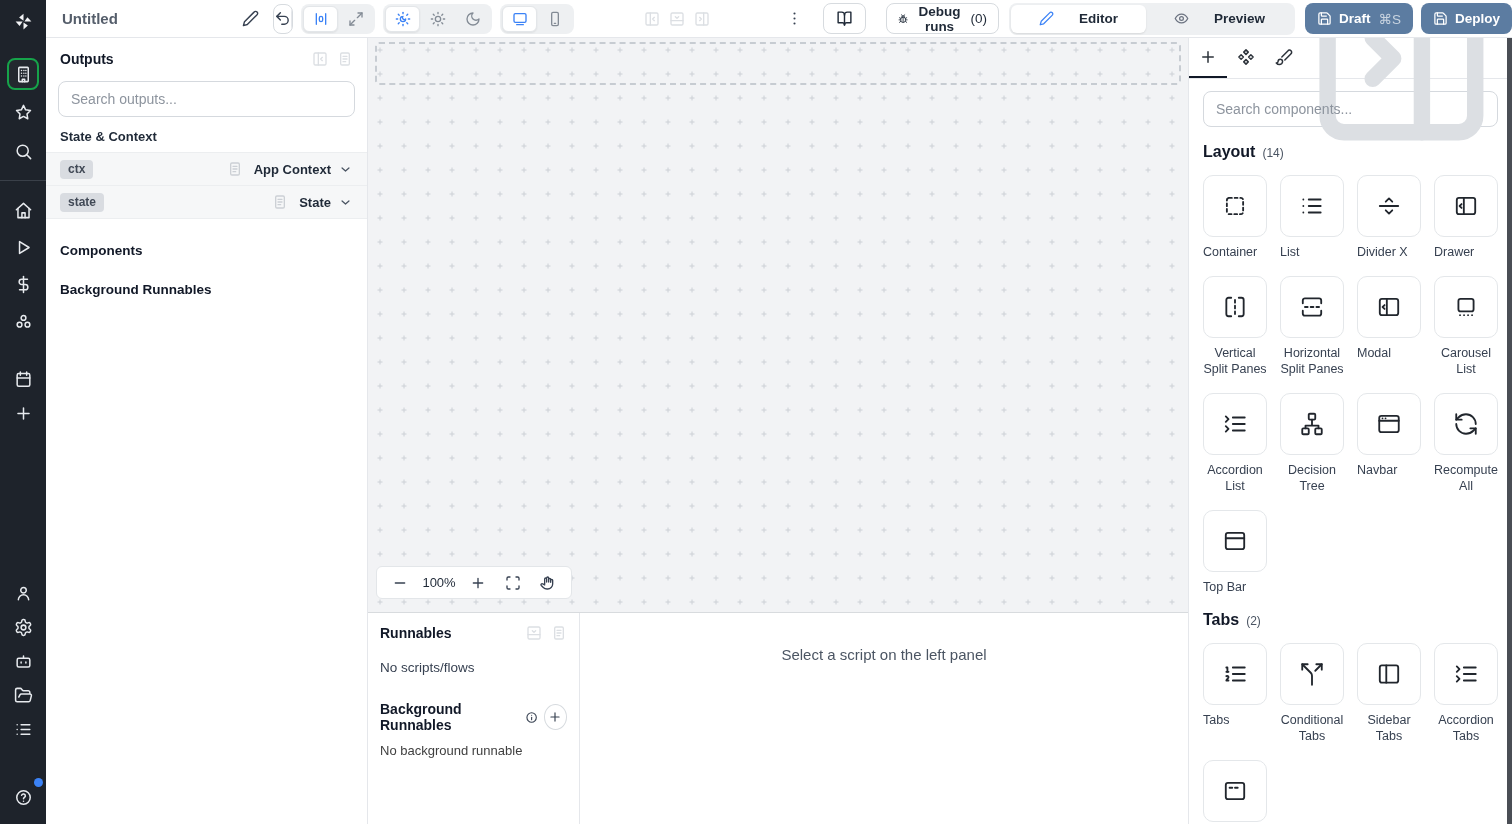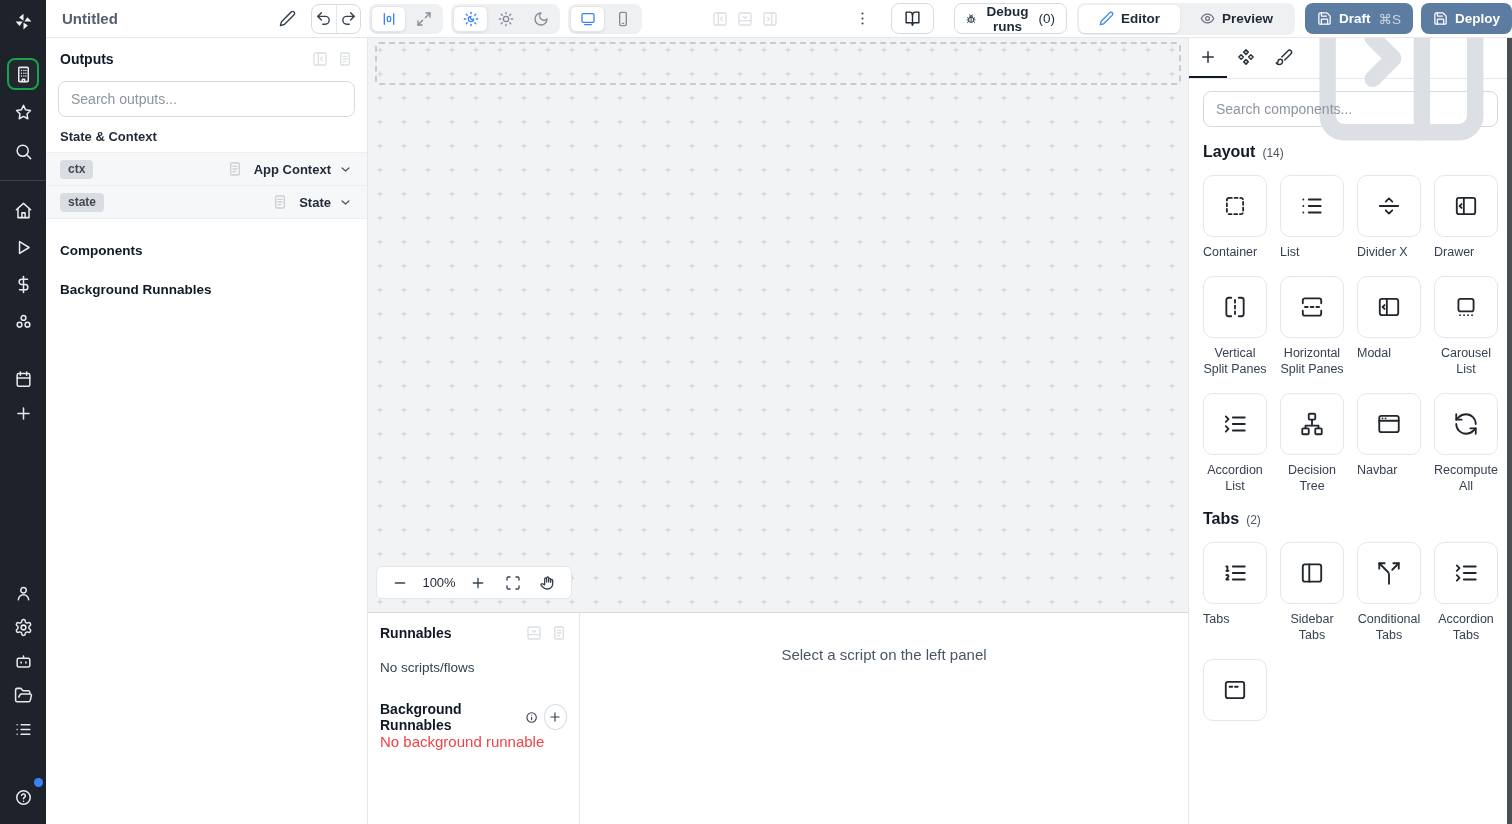--- a/index.html
+++ b/index.html
@@ -34,21 +34,21 @@
   .btn-group .icon-btn + .icon-btn { border-left:1px solid #e5e7eb; }
   .seg-group { display:flex; background:#eef0f2; border-radius:8px; padding:2px; height:30px; }
   .seg { width:35px; height:26px; display:flex; align-items:center; justify-content:center; border-radius:6px; color:#838b95; }
   .seg .ico { width:16px; height:16px; }
   .seg.active { background:#fff; color:var(--accent,#3b82f6); border:1px solid #e3e6e9; box-shadow:0 1px 2px rgba(0,0,0,.07); }
   .ghost-icons { display:flex; gap:9px; color:#dcdfe3; }
   .ghost-icons .ico { width:16px; height:16px; }
   .outline-btn { display:flex; align-items:center; gap:7px; height:31px; padding:0 11px; border:1px solid #d7dbdf; border-radius:8px; background:#fff; font-size:13.5px; font-weight:600; color:#1f2937; }
   .outline-btn .ico { width:16px; height:16px; }
   .edprev { display:flex; align-items:center; background:#eef0f2; border-radius:8px; padding:2px; height:32px; }
-  .edprev .seg-txt { display:flex; align-items:center; gap:7px; height:28px; padding:0 20px; border-radius:6px; font-size:13.5px; font-weight:600; color:#1f2937; }
+  .edprev .seg-txt { display:flex; align-items:center; gap:25px; height:28px; padding:0 28px; border-radius:6px; font-size:13.5px; font-weight:600; color:#1f2937; }
   .edprev .seg-txt .ico { width:15px; height:15px; color:#6b7280; }
   .edprev .seg-txt.active { background:#fff; box-shadow:0 1px 2px rgba(0,0,0,.1); }
   .edprev .seg-txt.active .ico { color:var(--accent,#3b82f6); }
   .primary-btn { display:flex; align-items:center; gap:7px; height:31px; padding:0 12px; border-radius:8px; background:var(--primary-btn,#5c7ca1); color:#fff; font-size:13.5px; font-weight:700; }
   .primary-btn .ico { width:15px; height:15px; color:#fff; }
   .primary-btn .shortcut { color:#c9d4e0; font-weight:500; margin-left:1px; }
 
   
   .outputs { position:absolute; left:46px; top:38px; width:322px; bottom:0; background:#fff; border-right:1px solid #e5e7eb; z-index:3; }
   .panel-head { display:flex; align-items:center; padding:13px 14px 6px; }
@@ -82,21 +82,21 @@
   .runnables .rhead { display:flex; align-items:center; }
   .runnables .rhead .title { font-size:14px; font-weight:700; color:#111827; }
   .runnables .rhead .head-icons { margin-left:auto; display:flex; gap:9px; color:#dcdfe3; }
   .runnables .rhead .ico { width:16px; height:16px; }
   .empty-txt { font-size:13.5px; color:#374151; margin-top:19px; }
   .bg-run-head { display:flex; align-items:center; gap:6px; margin-top:26px; }
   .bg-run-head .title { font-size:14px; font-weight:700; color:#111827; }
   .bg-run-head .info { width:15px; height:15px; color:#374151; }
   .plus-circle { width:26px; height:26px; border:1px solid #d7dbdf; border-radius:50%; display:flex; align-items:center; justify-content:center; color:#374151; background:#fff; }
   .plus-circle .ico { width:14px; height:14px; }
-  .bg-run-empty { font-size:15px; color:#ef4444; }
+  .bg-run-empty { font-size:13px; color:#404040; margin-top:10px; }
   .script-zone { flex:1; padding-top:33px; text-align:center; font-size:15px; color:#4b5563; }
 
   
   .rpanel { position:absolute; left:1188px; top:38px; width:324px; bottom:0; background:#fff; border-left:1px solid #e5e7eb; overflow:hidden; z-index:3; }
   .rp-tabs { display:flex; align-items:center; height:41px; border-bottom:1px solid #e5e7eb; }
   .rp-tab { width:58px; height:100%; display:flex; align-items:center; justify-content:center; color:#2d333b; border-bottom:2px solid transparent; }
   .rp-tab .ico { width:18px; height:18px; }
   .rp-tab.active { border-bottom-color:#111827; }
   .rp-collapse { margin-left:auto; margin-right:12px; color:#dcdfe3; }
   .rp-body { padding:0 14px; }
@@ -801,20 +801,31 @@
                 <svg viewBox="0 0 24 24" fill="none" stroke="currentColor" stroke-width="2" stroke-linecap="round" stroke-linejoin="round">
                   <path d="M21 12a9 9 0 0 0-9-9 9.75 9.75 0 0 0-6.74 2.74L3 8"></path>
                   <path d="M3 3v5h5"></path>
                   <path d="M3 12a9 9 0 0 0 9 9 9.75 9.75 0 0 0 6.74-2.74L21 16"></path>
                   <path d="M16 16h5v5"></path>
                 </svg>
               </span>
             </button>
             <div class="comp-label">Recompute All</div>
           </div>
+          <div class="comp-cell">
+            <button class="comp-card">
+              <span class="ico">
+                <svg viewBox="0 0 24 24" fill="none" stroke="currentColor" stroke-width="2" stroke-linecap="round" stroke-linejoin="round">
+                  <rect x="3.5" y="4.5" width="17" height="15" rx="2"></rect>
+                  <path d="M3.5 9.5h17"></path>
+                </svg>
+              </span>
+            </button>
+            <div class="comp-label">Top Bar</div>
+          </div>
         </div>
         <div class="sec-head">
           <span class="sec-title">Tabs</span>
           <span class="sec-count">(2)</span>
         </div>
         <div class="comp-grid">
           <div class="comp-cell">
             <button class="comp-card">
               <span class="ico">
                 <svg viewBox="0 0 24 24" fill="none" stroke="currentColor" stroke-width="2" stroke-linecap="round" stroke-linejoin="round">
@@ -826,44 +837,44 @@
                   <path d="M6 18H4c0-1 2-2 2-3s-1-1.5-2-1"></path>
                 </svg>
               </span>
             </button>
             <div class="comp-label">Tabs</div>
           </div>
           <div class="comp-cell">
             <button class="comp-card">
               <span class="ico">
                 <svg viewBox="0 0 24 24" fill="none" stroke="currentColor" stroke-width="2" stroke-linecap="round" stroke-linejoin="round">
-                  <rect x="3.5" y="4" width="17" height="16" rx="2"></rect>
-                  <path d="M9.5 4v16"></path>
-                </svg>
-              </span>
-            </button>
-            <div class="comp-label">Sidebar Tabs</div>
-          </div>
-          <div class="comp-cell">
-            <button class="comp-card">
-              <span class="ico">
-                <svg viewBox="0 0 24 24" fill="none" stroke="currentColor" stroke-width="2" stroke-linecap="round" stroke-linejoin="round">
                   <path d="M16 3h5v5"></path>
                   <path d="M8 3H3v5"></path>
                   <path d="M12 22v-8.3a4 4 0 0 0-1.172-2.872L3 3"></path>
                   <path d="m15 9 6-6"></path>
                 </svg>
               </span>
             </button>
             <div class="comp-label">Conditional Tabs</div>
           </div>
           <div class="comp-cell">
             <button class="comp-card">
               <span class="ico">
                 <svg viewBox="0 0 24 24" fill="none" stroke="currentColor" stroke-width="2" stroke-linecap="round" stroke-linejoin="round">
+                  <rect x="3.5" y="4" width="17" height="16" rx="2"></rect>
+                  <path d="M9.5 4v16"></path>
+                </svg>
+              </span>
+            </button>
+            <div class="comp-label">Sidebar Tabs</div>
+          </div>
+          <div class="comp-cell">
+            <button class="comp-card">
+              <span class="ico">
+                <svg viewBox="0 0 24 24" fill="none" stroke="currentColor" stroke-width="2" stroke-linecap="round" stroke-linejoin="round">
                   <path d="m3.5 10 2.5-2.5L3.5 5"></path>
                   <path d="m3.5 19 2.5-2.5L3.5 14"></path>
                   <path d="M10 6h11M10 12h11M10 18h11"></path>
                 </svg>
               </span>
             </button>
             <div class="comp-label">Accordion Tabs</div>
           </div>
           <div class="comp-cell">
             <button class="comp-card">

